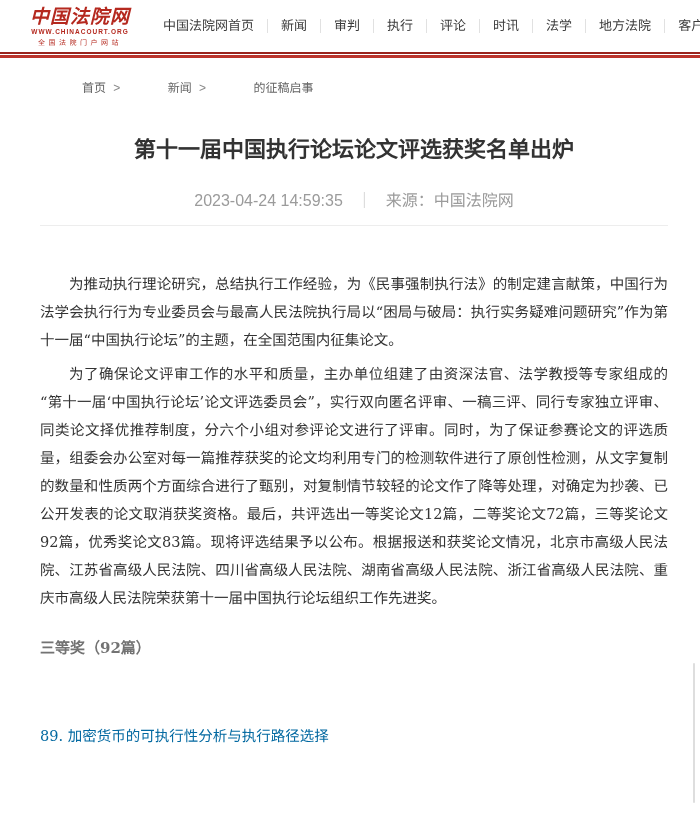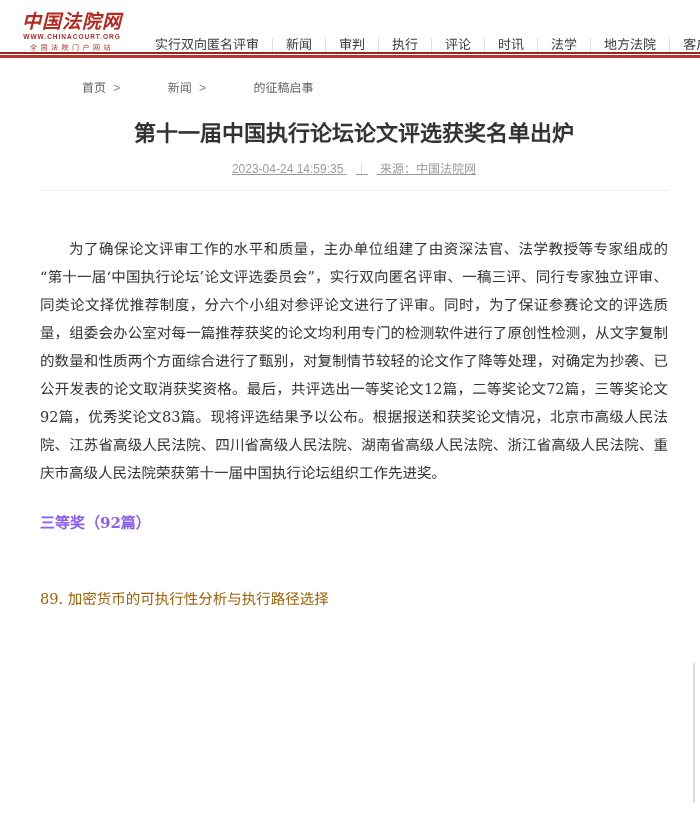--- a/index.html
+++ b/index.html
@@ -9,22 +9,22 @@
     position: relative;
     overflow: hidden;
     font-family: "Liberation Sans", sans-serif;
     color: #333;
   }
 
   
   .site-header {
     height: 52px;
     display: flex;
-    align-items: flex-end;
-    padding-left: 16px;
+    align-items: center;
+    padding-left: 24px;
     background: #fff;
   }
   .logo { width: 112px; flex: 0 0 auto; text-align: center; cursor: pointer; }
   .logo-script {
     font-family: "DejaVu Serif", serif;
     font-style: italic;
     font-weight: bold;
     font-size: 19px;
     line-height: 20px;
     color: #b5291f;
@@ -74,34 +74,33 @@
     margin: 20px 0 0 42px;
     font-size: 12px;
     color: #666;
   }
   .crumb { cursor: pointer; margin-left: 40px; }
   .crumb-sep { color: #888; padding: 0 4px; }
 
   
   .article { padding: 0 32px 0 40px; }
   .article-title {
-    margin-top: 24px;
+    margin-top: 40px;
     text-align: center;
     font-size: 22px;
     font-weight: bold;
     color: #333;
     line-height: 30px;
     font-family: "Liberation Sans", sans-serif;
   }
   .article-meta {
-    margin-top: 10px;
+    margin-top: 22px;
     text-align: center;
-    font-size: 12px;
+    font-size: 16px;
     color: #9b9b9b;
-    text-decoration: underline;
   }
   .meta-sep { color: #c9c9c9; padding: 0 9px; }
   .meta-divider {
     margin-top: 14px;
     border-bottom: 1px solid #ededed;
   }
 
   .article-body {
     margin-top: 44px;
     font-family: "DejaVu Serif", serif;
@@ -113,29 +112,29 @@
   .article-body p.para {
     text-indent: 2em;
     margin-bottom: 6px;
   }
 
   .award-heading {
     margin-top: 22px;
     font-family: "DejaVu Serif", serif;
     font-size: 15px;
     font-weight: bold;
-    color: #8b5cf6;
+    color: #737373;
     line-height: 28px;
   }
   .award-entry {
-    margin-top: 48px;
+    margin-top: 60px;
     font-family: "DejaVu Serif", serif;
     font-size: 14.5px;
     line-height: 28px;
-    color: #a16207;
+    color: #0369a1;
   }
   .award-entry p { margin-bottom: 10px; }
 
   
   .scrollbar-thumb {
     position: absolute;
     left: 693px;
     top: 663px;
     width: 2px;
     height: 140px;
@@ -146,21 +145,21 @@
 </head>
 <body>
 
 <header class="site-header">
   <div class="logo">
     <div class="logo-script">中国法院网</div>
     <div class="logo-url">WWW.CHINACOURT.ORG</div>
     <div class="logo-tagline">全国法院门户网站</div>
   </div>
   <nav class="main-nav">
-    <span class="nav-item">实行双向匿名评审</span>
+    <span class="nav-item">中国法院网首页</span>
     <span class="nav-item">新闻</span>
     <span class="nav-item">审判</span>
     <span class="nav-item">执行</span>
     <span class="nav-item">评论</span>
     <span class="nav-item">时讯</span>
     <span class="nav-item">法学</span>
     <span class="nav-item">地方法院</span>
     <span class="nav-item">客户端</span>
   </nav>
 </header>
@@ -180,20 +179,21 @@
 
   <div class="article-meta">
     <span>2023-04-24 14:59:35</span>
     <span class="meta-sep">｜</span>
     <span>来源：中国法院网</span>
   </div>
 
   <div class="meta-divider"></div>
 
   <div class="article-body">
+    <p class="para">为推动执行理论研究，总结执行工作经验，为《民事强制执行法》的制定建言献策，中国行为法学会执行行为专业委员会与最高人民法院执行局以“困局与破局：执行实务疑难问题研究”作为第十一届“中国执行论坛”的主题，在全国范围内征集论文。</p>
     <p class="para">为了确保论文评审工作的水平和质量，主办单位组建了由资深法官、法学教授等专家组成的“第十一届‘中国执行论坛’论文评选委员会”，实行双向匿名评审、一稿三评、同行专家独立评审、同类论文择优推荐制度，分六个小组对参评论文进行了评审。同时，为了保证参赛论文的评选质量，组委会办公室对每一篇推荐获奖的论文均利用专门的检测软件进行了原创性检测，从文字复制的数量和性质两个方面综合进行了甄别，对复制情节较轻的论文作了降等处理，对确定为抄袭、已公开发表的论文取消获奖资格。最后，共评选出一等奖论文12篇，二等奖论文72篇，三等奖论文92篇，优秀奖论文83篇。现将评选结果予以公布。根据报送和获奖论文情况，北京市高级人民法院、江苏省高级人民法院、四川省高级人民法院、湖南省高级人民法院、浙江省高级人民法院、重庆市高级人民法院荣获第十一届中国执行论坛组织工作先进奖。</p>
   </div>
 
   <h2 class="award-heading">三等奖（92篇）</h2>
 
   <div class="award-entry">
     <p>89. 加密货币的可执行性分析与执行路径选择</p>
 
   </div>
 </article>

